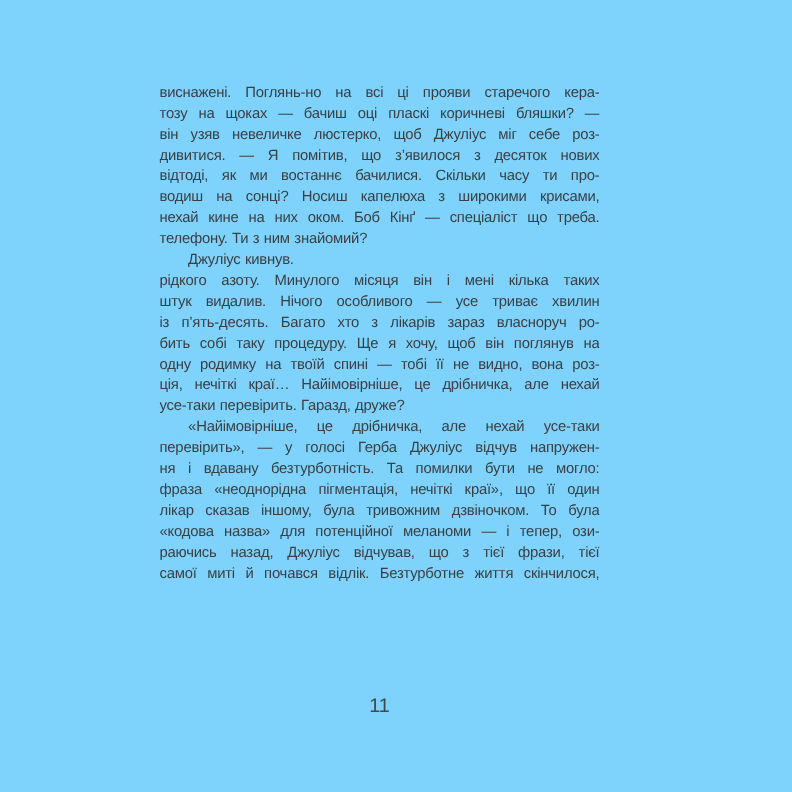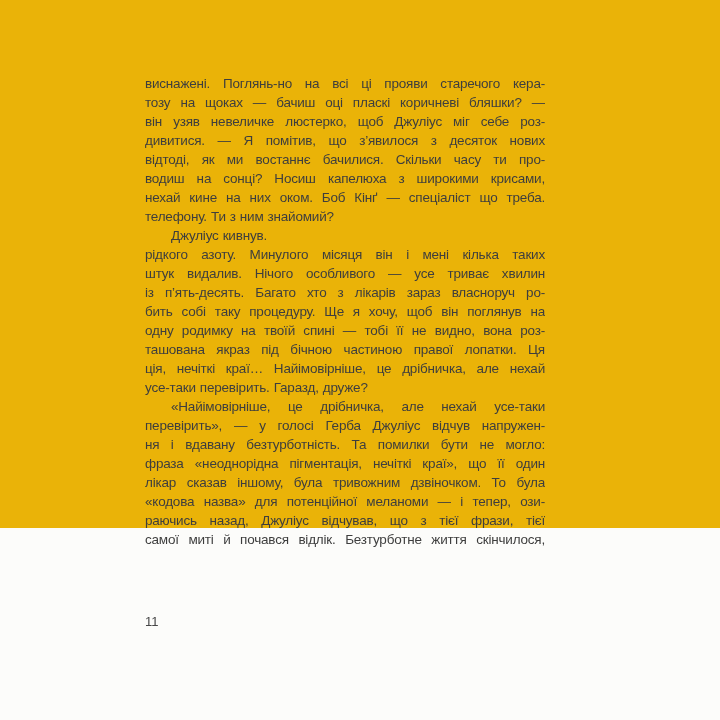--- a/index.html
+++ b/index.html
@@ -6,22 +6,22 @@
     margin: 0;
     padding: 0;
     width: 720px;
     height: 720px;
     background: #fcfcfa;
     overflow: hidden;
   }
   .page {
     position: relative;
     width: 720px;
-    height: 528px;
-    background: #eab308;
+    height: 720px;
+    background: #7dd3fc;
     font-family: "Liberation Sans", sans-serif;
     color: #3e3e3e;
   }
   .text-block {
     position: absolute;
     left: 145px;
     top: 74px;
     width: 400px;
   }
   .line {
@@ -39,25 +39,25 @@
   }
   .line.last {
     text-align: right;
     text-align-last: left;
   }
   .line.indent {
     padding-left: 26px;
   }
   .page-number {
     position: absolute;
-    top: 612px;
+    top: 632px;
     left: 145px;
     width: 400px;
-    text-align: left;
-    font-size: 13px;
+    text-align: center;
+    font-size: 18px;
     line-height: 19px;
     color: #474747;
   }
 </style>
 </head>
 <body>
 
 <div class="page">
   <div class="text-block">
       <div class="line">виснажені. Поглянь-но на всі ці прояви старечого кера-</div>
@@ -67,21 +67,20 @@
       <div class="line">відтоді, як ми востаннє бачилися. Скільки часу ти про-</div>
       <div class="line">водиш на сонці? Носиш капелюха з широкими крисами,</div>
       <div class="line">нехай кине на них оком. Боб Кінґ — спеціаліст що треба.</div>
       <div class="line last">телефону. Ти з ним знайомий?</div>
       <div class="line indent last">Джуліус кивнув.</div>
       <div class="line">рідкого азоту. Минулого місяця він і мені кілька таких</div>
       <div class="line">штук видалив. Нічого особливого — усе триває хвилин</div>
       <div class="line">із п’ять-десять. Багато хто з лікарів зараз власноруч ро-</div>
       <div class="line">бить собі таку процедуру. Ще я хочу, щоб він поглянув на</div>
       <div class="line">одну родимку на твоїй спині — тобі її не видно, вона роз-</div>
-      <div class="line">ташована якраз під бічною частиною правої лопатки. Ця</div>
       <div class="line">ція, нечіткі краї… Найімовірніше, це дрібничка, але нехай</div>
       <div class="line last">усе-таки перевірить. Гаразд, друже?</div>
       <div class="line indent">«Найімовірніше, це дрібничка, але нехай усе-таки</div>
       <div class="line">перевірить», — у голосі Герба Джуліус відчув напружен-</div>
       <div class="line">ня і вдавану безтурботність. Та помилки бути не могло:</div>
       <div class="line">фраза «неоднорідна пігментація, нечіткі краї», що її один</div>
       <div class="line">лікар сказав іншому, була тривожним дзвіночком. То була</div>
       <div class="line">«кодова назва» для потенційної меланоми — і тепер, ози-</div>
       <div class="line">раючись назад, Джуліус відчував, що з тієї фрази, тієї</div>
       <div class="line">самої миті й почався відлік. Безтурботне життя скінчилося,</div>

